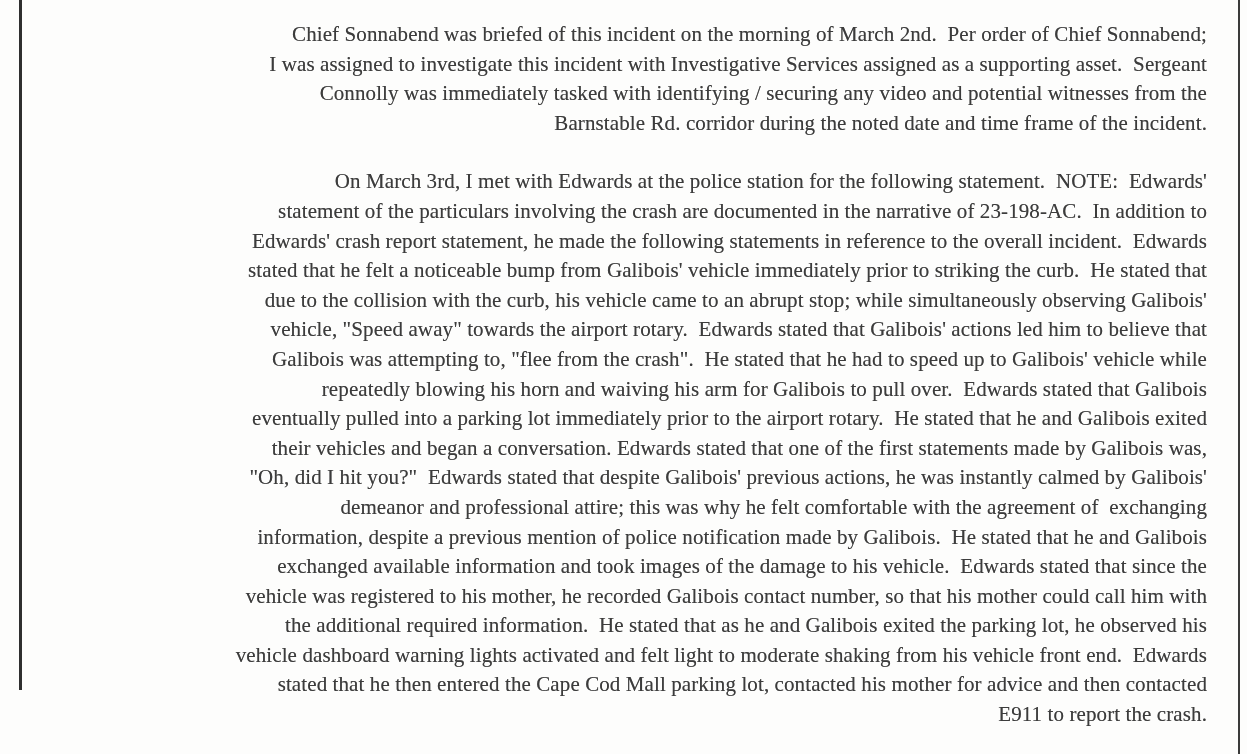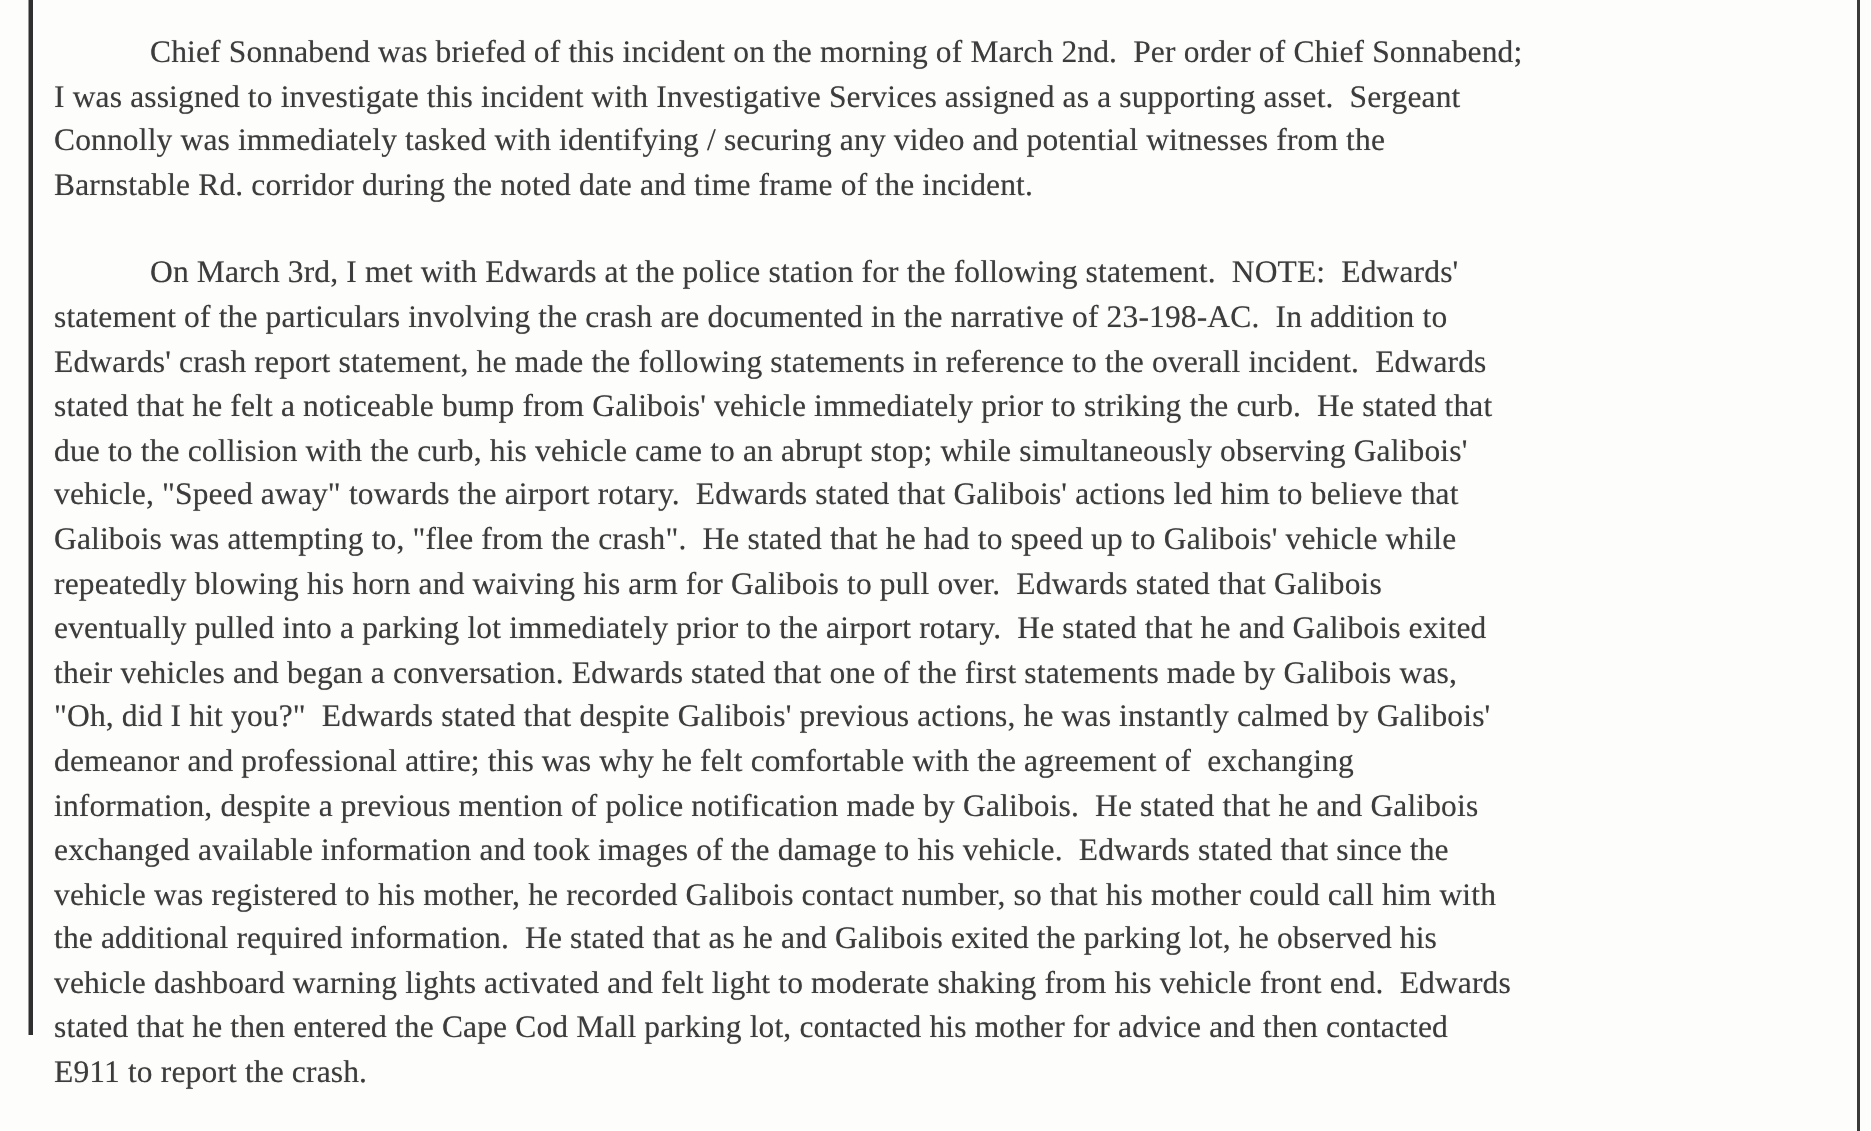--- a/index.html
+++ b/index.html
@@ -39,20 +39,21 @@
   }
   .para {
     margin: 0 0 29px 0;
     white-space: pre-wrap;
     text-indent: 64px;
     font-size: 21px;
     line-height: 29.6px;
     color: #3c3c3c;
     letter-spacing: 0.1px;
     text-shadow: 0 0 0.5px rgba(70,70,70,0.55);
+    text-align: right;
   }
 </style>
 </head>
 <body>
 
 <div class="page">
   <div class="border-left"></div>
   <div class="border-right"></div>
   <div class="content">
     <p class="para">Chief Sonnabend was briefed of this incident on the morning of March 2nd.  Per order of Chief Sonnabend;

